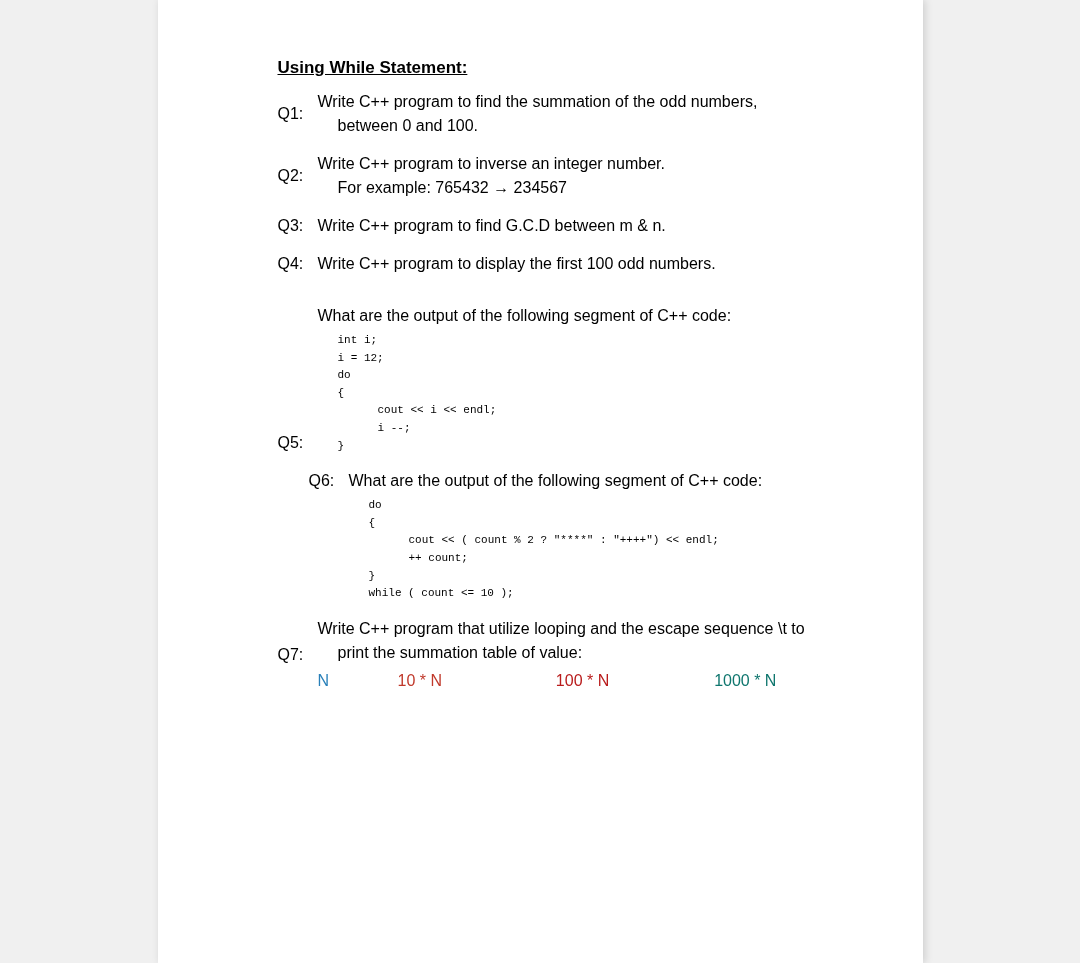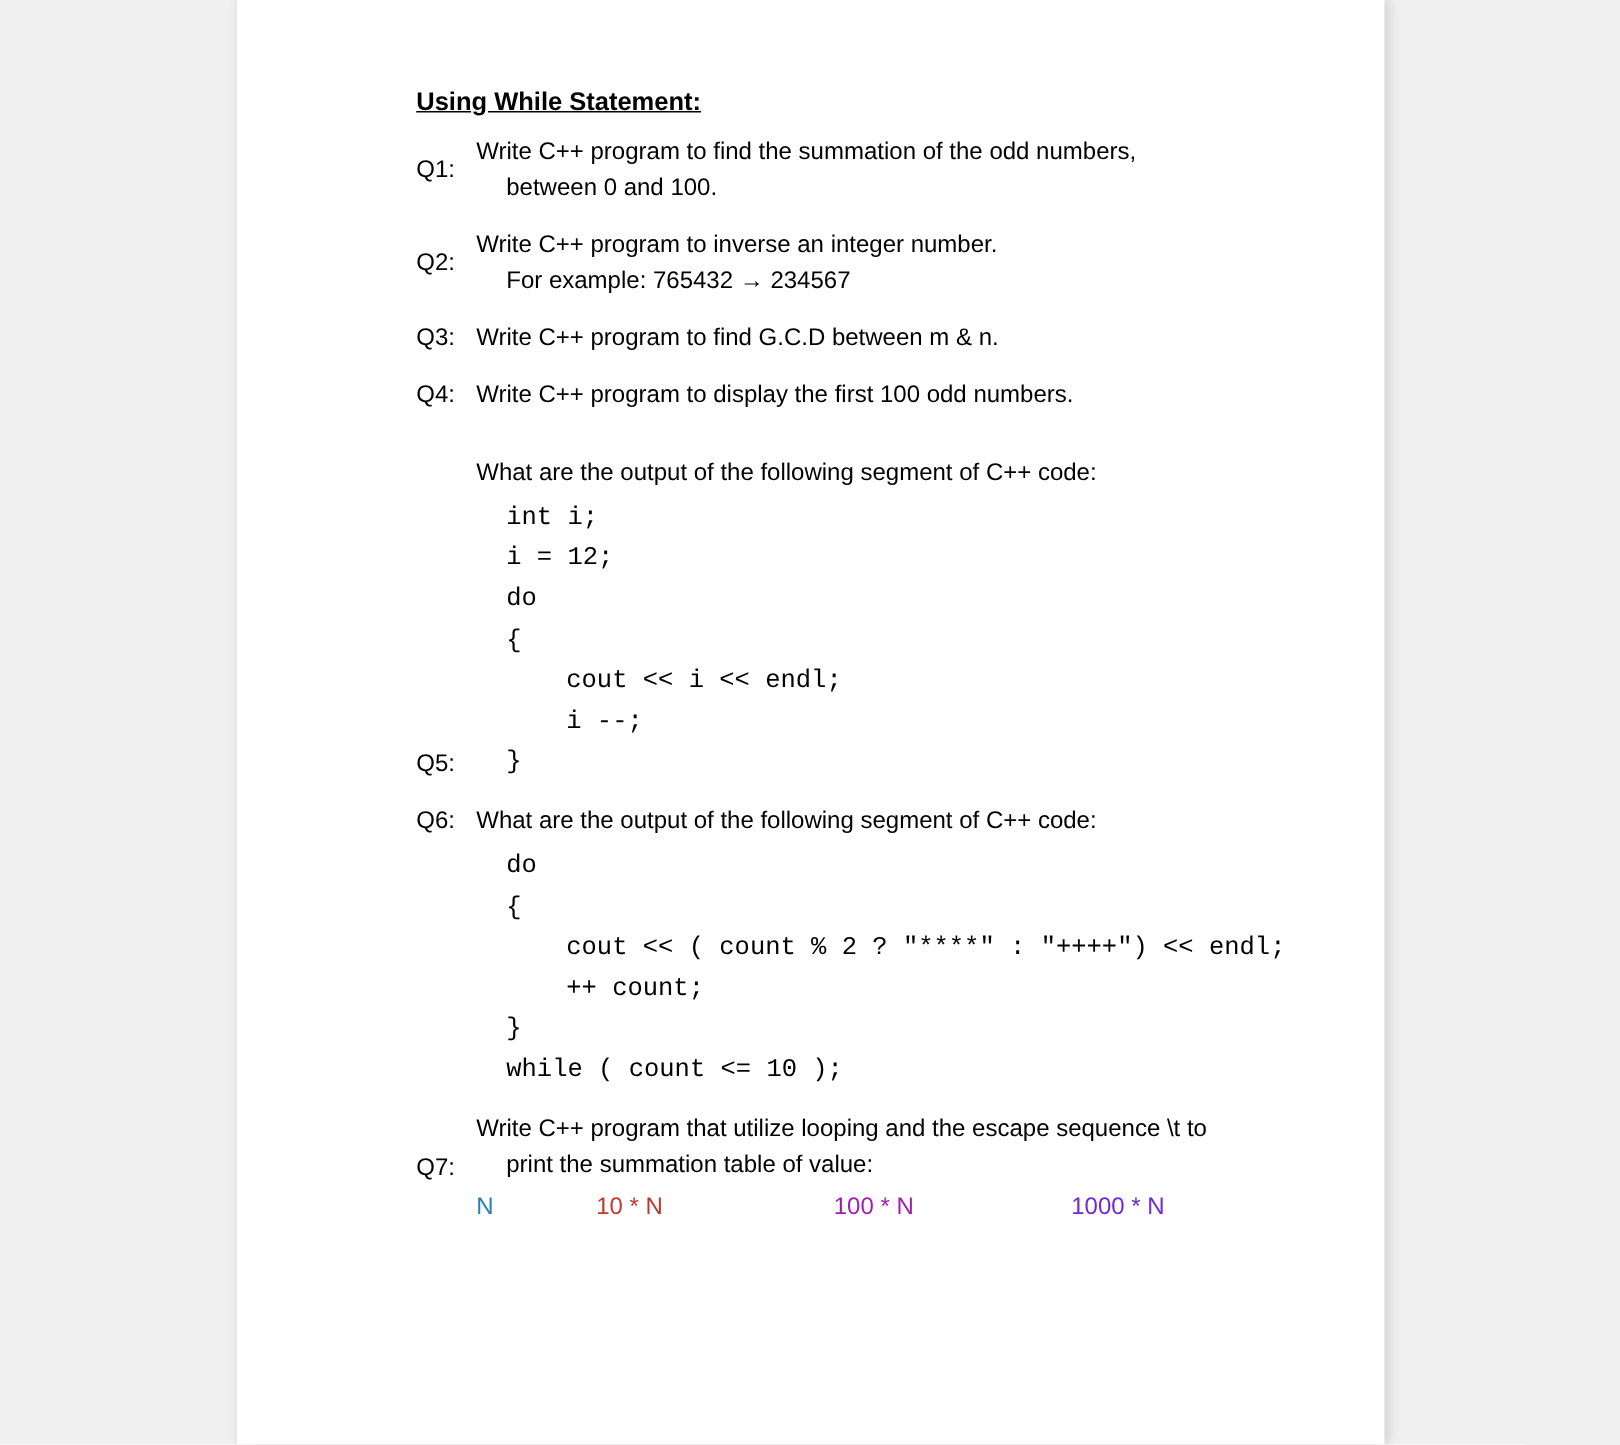--- a/index.html
+++ b/index.html
@@ -56,21 +56,21 @@
     .q-text {
       flex: 1;
     }
 
     .q-text .indent {
       margin-left: 20px;
     }
 
     .code-block {
       font-family: 'Courier New', Courier, monospace;
-      font-size: 17px;
+      font-size: 11px;
       margin-top: 4px;
       line-height: 1.6;
     }
 
     .code-line {
       display: block;
     }
 
     .indent-1 {
       margin-left: 20px;
@@ -158,21 +158,21 @@
             <span class="code-line indent-1">do</span>
             <span class="code-line indent-1">{</span>
             <span class="code-line indent-3">cout &lt;&lt; i &lt;&lt; endl;</span>
             <span class="code-line indent-3">i --;</span>
             <span class="code-line indent-1">}</span>
           </div>
         </div>
       </div>
     </div>
 
-    <div class="question" style="margin-top:10px;">
+    <div class="question" style="margin-top:10px;margin-left:31px;">
       <div class="question-row" style="align-items:flex-start;">
         <span class="q-label">Q6:</span>
         <div class="q-text">
           <span>What are the output of the following segment of C++ code:</span>
           <div class="code-block">
             <span class="code-line indent-1">do</span>
             <span class="code-line indent-1">{</span>
             <span class="code-line indent-3">cout &lt;&lt; ( count % 2 ? "****" : "++++") &lt;&lt; endl;</span>
             <span class="code-line indent-3">++ count;</span>
             <span class="code-line indent-1">}</span>
@@ -184,22 +184,22 @@
 
     <div class="question" style="margin-top:10px;">
       <div class="question-row" style="align-items:center;">
         <span class="q-label">Q7:</span>
         <div class="q-text">
           <span>Write C++ program that utilize looping and the escape sequence \t to</span><br>
           <span class="indent">print the summation table of value:</span>
           <div class="table-header-row">
             <span class="table-col" style="color:#2980b9; flex: 0 0 80px;">N</span>
             <span class="table-col" style="color:#c0392b;">10 * N</span>
-            <span class="table-col" style="color:#a21caf;">100 * N</span>
-            <span class="table-col" style="color:#6d28d9;">1000 * N</span>
+            <span class="table-col" style="color:#b91c1c;">100 * N</span>
+            <span class="table-col" style="color:#0f766e;">1000 * N</span>
           </div>
         </div>
       </div>
     </div>
 
   </div>
 
 </div>
 
 </body></html>

